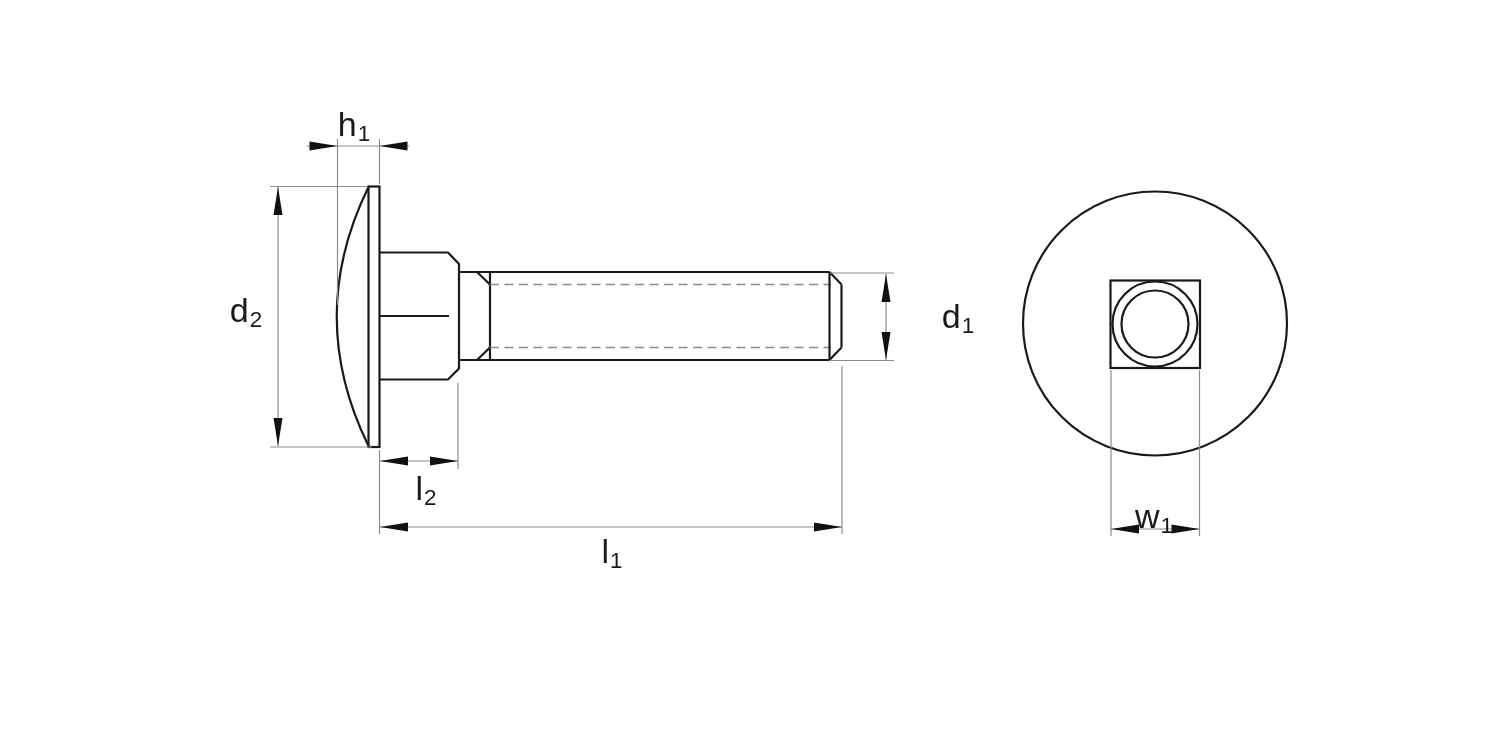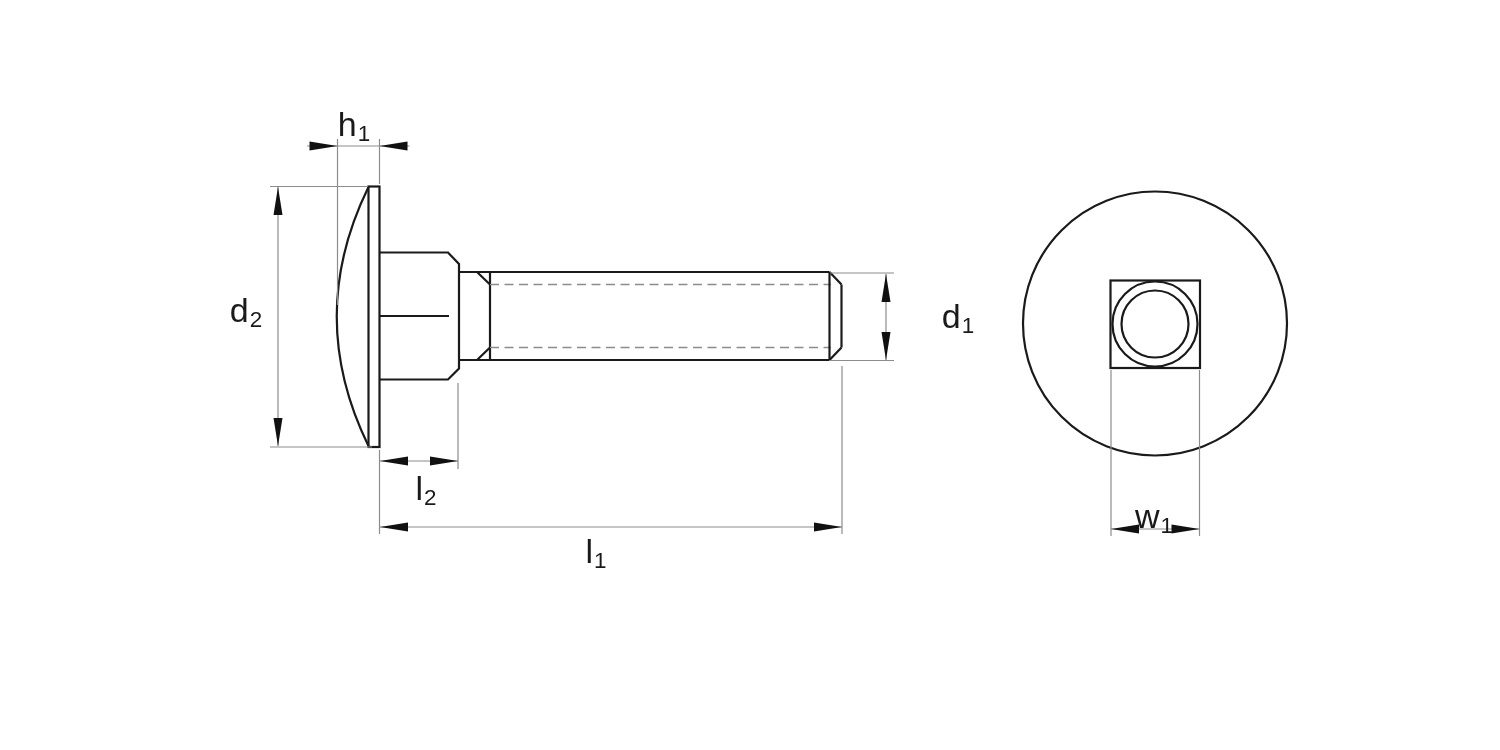--- a/index.html
+++ b/index.html
@@ -125,21 +125,21 @@
   </div>
 
   <div class="dim-label" style="left:246px; top:310px;">
     <span>d</span><span class="sub">2</span>
   </div>
 
   <div class="dim-label" style="left:426px; top:488px;">
     <span>l</span><span class="sub">2</span>
   </div>
 
-  <div class="dim-label" style="left:596px; top:551px;">
+  <div class="dim-label" style="left:612px; top:551px;">
     <span>l</span><span class="sub">1</span>
   </div>
 
   <div class="dim-label" style="left:958px; top:316px;">
     <span>d</span><span class="sub">1</span>
   </div>
 
   <div class="dim-label" style="left:1154px; top:516px;">
     <span>w</span><span class="sub">1</span>
   </div>

